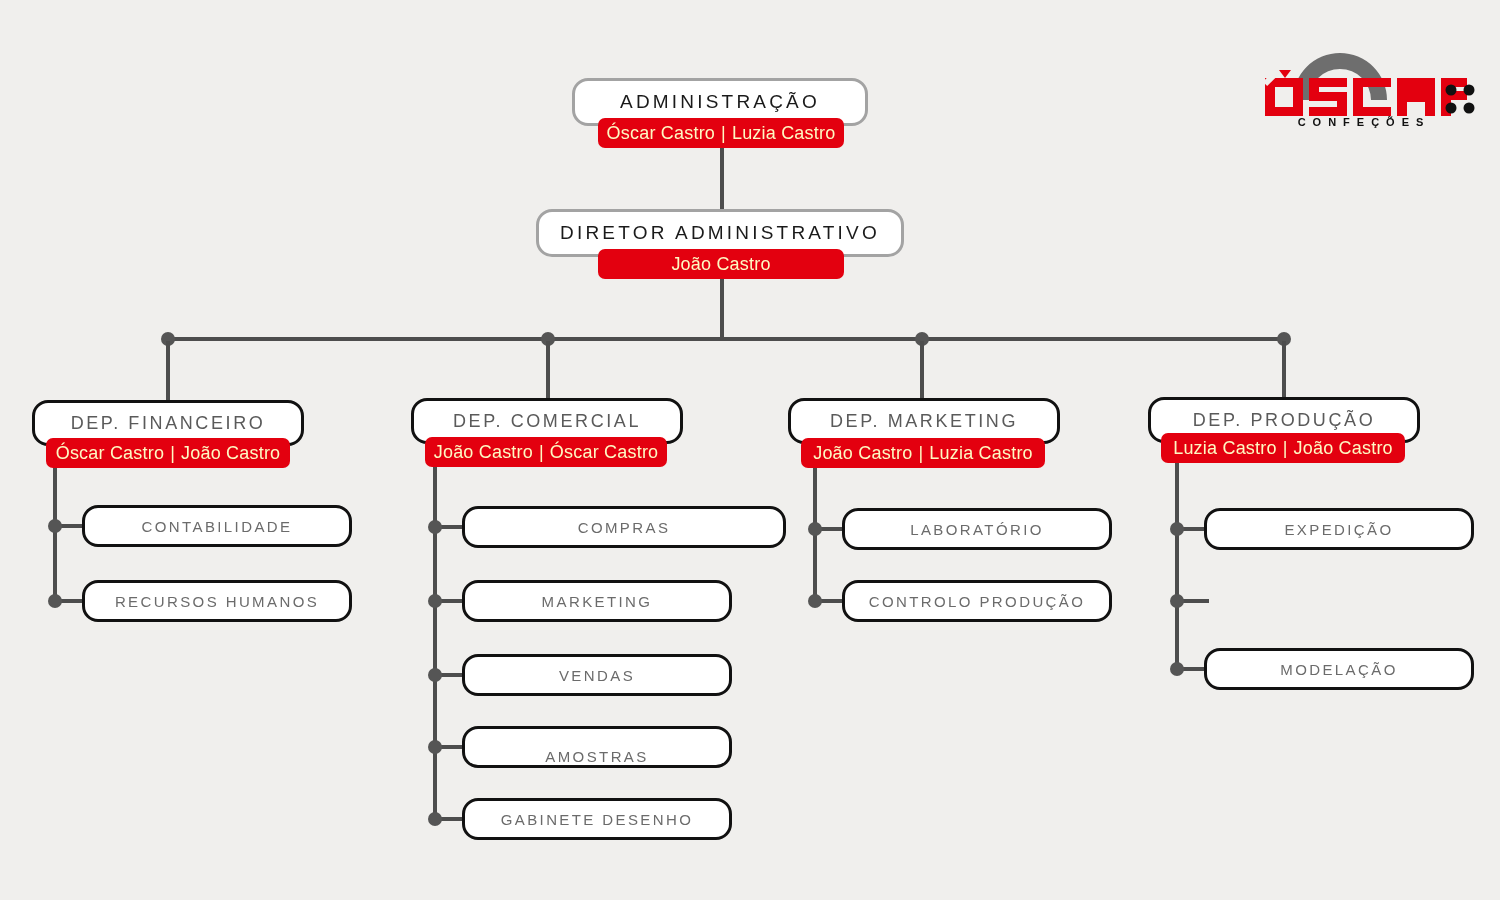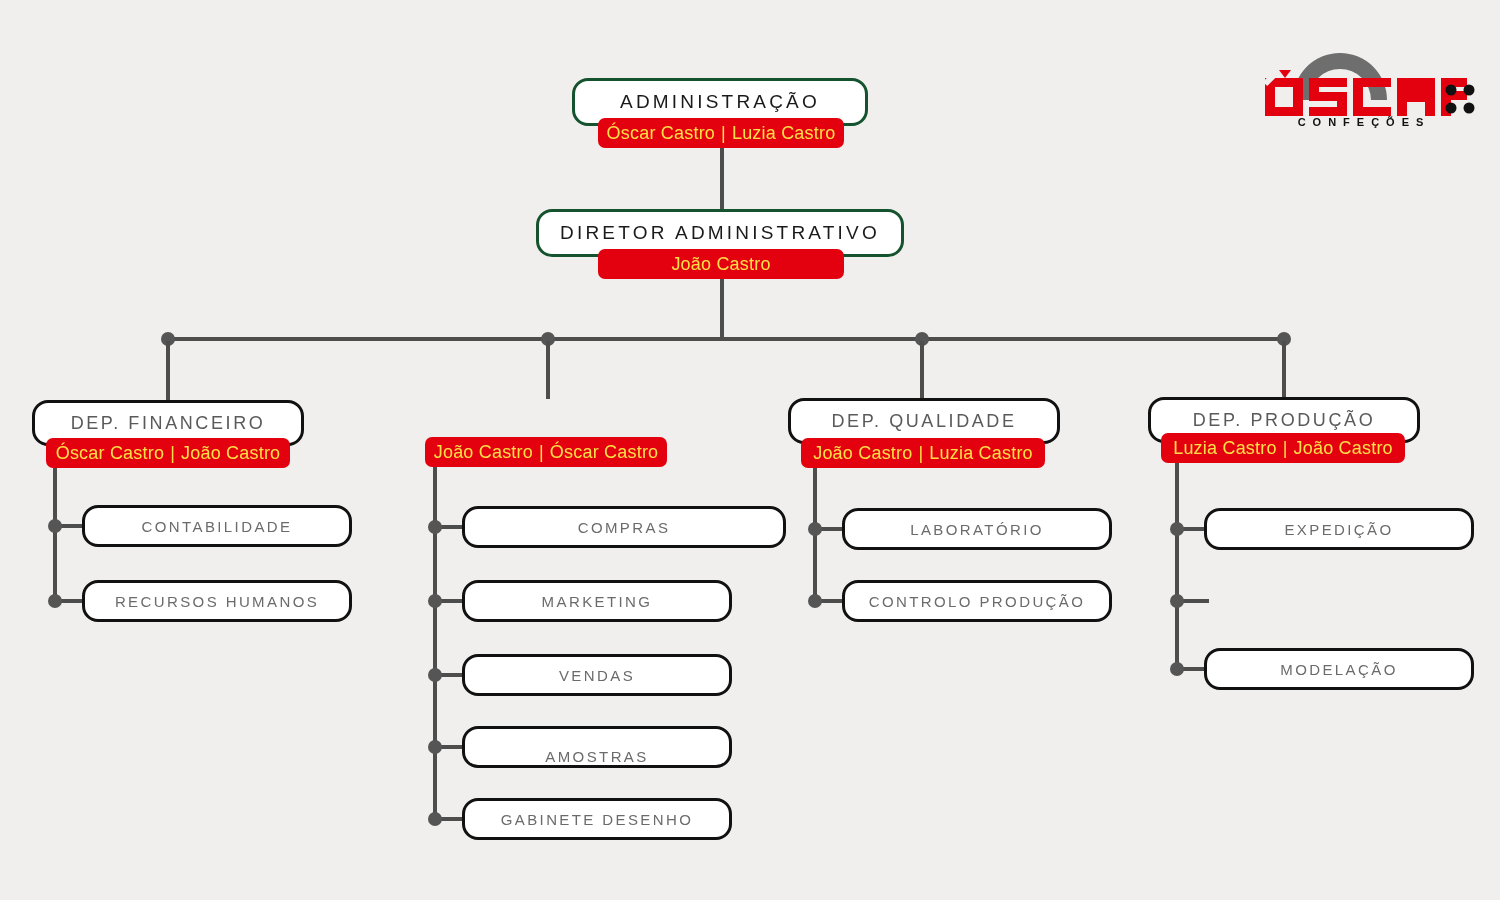--- a/index.html
+++ b/index.html
@@ -38,21 +38,21 @@
   .node {
     position: absolute;
     box-sizing: border-box;
     background: #ffffff;
     display: flex;
     align-items: center;
     justify-content: center;
     text-align: center;
   }
   .node-top {
-    border: 3px solid #14532d;
+    border: 3px solid #a3a3a3;
     border-radius: 16px;
     height: 48px;
     color: #1a1a1a;
     font-size: 19px;
     letter-spacing: 3.2px;
     font-weight: 400;
   }
   .node-dept {
     border: 3px solid #111111;
     border-radius: 16px;
@@ -69,21 +69,21 @@
     color: #6b6b6b;
     font-size: 15px;
     letter-spacing: 2.4px;
     font-weight: 400;
   }
 
   
   .badge {
     position: absolute;
     background: #e3000f;
-    color: #fde047;
+    color: #fef9c3;
     border-radius: 7px;
     height: 30px;
     display: flex;
     align-items: center;
     justify-content: center;
     font-size: 18px;
     letter-spacing: 0.2px;
     white-space: nowrap;
     padding: 0 10px;
     box-sizing: border-box;
@@ -188,20 +188,23 @@
   <div class="dot" style="left:48px; top:519px;"></div>
   <div class="hline" style="left:55px; top:599px; width:32px;"></div>
   <div class="dot" style="left:48px; top:594px;"></div>
   <div class="node node-sub" style="left:82px; top:505px; width:270px;">
     <span>CONTABILIDADE</span>
   </div>
   <div class="node node-sub" style="left:82px; top:580px; width:270px;border-radius:16px;">
     <span>RECURSOS HUMANOS</span>
   </div>
 
+  <div class="node node-dept" style="left:411px; top:398px; width:272px;">
+    <span>DEP. COMERCIAL</span>
+  </div>
   <div class="badge" style="left:425px; top:437px; width:242px;">
     <span>João Castro</span>
     <span class="sep">|</span>
     <span>Óscar Castro</span>
   </div>
   <div class="vline" style="left:433px; top:467px; height:355px;"></div>
   <div class="hline" style="left:435px; top:525px; width:32px;"></div>
   <div class="dot" style="left:428px; top:520px;"></div>
   <div class="hline" style="left:435px; top:599px; width:32px;"></div>
   <div class="dot" style="left:428px; top:594px;"></div>
@@ -222,21 +225,21 @@
     <span>VENDAS</span>
   </div>
   <div class="node node-sub" style="left:462px; top:726px; width:270px;align-items:flex-end;">
     <span>AMOSTRAS</span>
   </div>
   <div class="node node-sub" style="left:462px; top:798px; width:270px;text-align:right;">
     <span>GABINETE DESENHO</span>
   </div>
 
   <div class="node node-dept" style="left:788px; top:398px; width:272px;">
-    <span>DEP. QUALIDADE</span>
+    <span>DEP. MARKETING</span>
   </div>
   <div class="badge" style="left:801px; top:438px; width:244px;">
     <span>João Castro</span>
     <span class="sep">|</span>
     <span>Luzia Castro</span>
   </div>
   <div class="vline" style="left:813px; top:468px; height:138px;"></div>
   <div class="hline" style="left:815px; top:527px; width:32px;"></div>
   <div class="dot" style="left:808px; top:522px;"></div>
   <div class="hline" style="left:815px; top:599px; width:32px;"></div>

